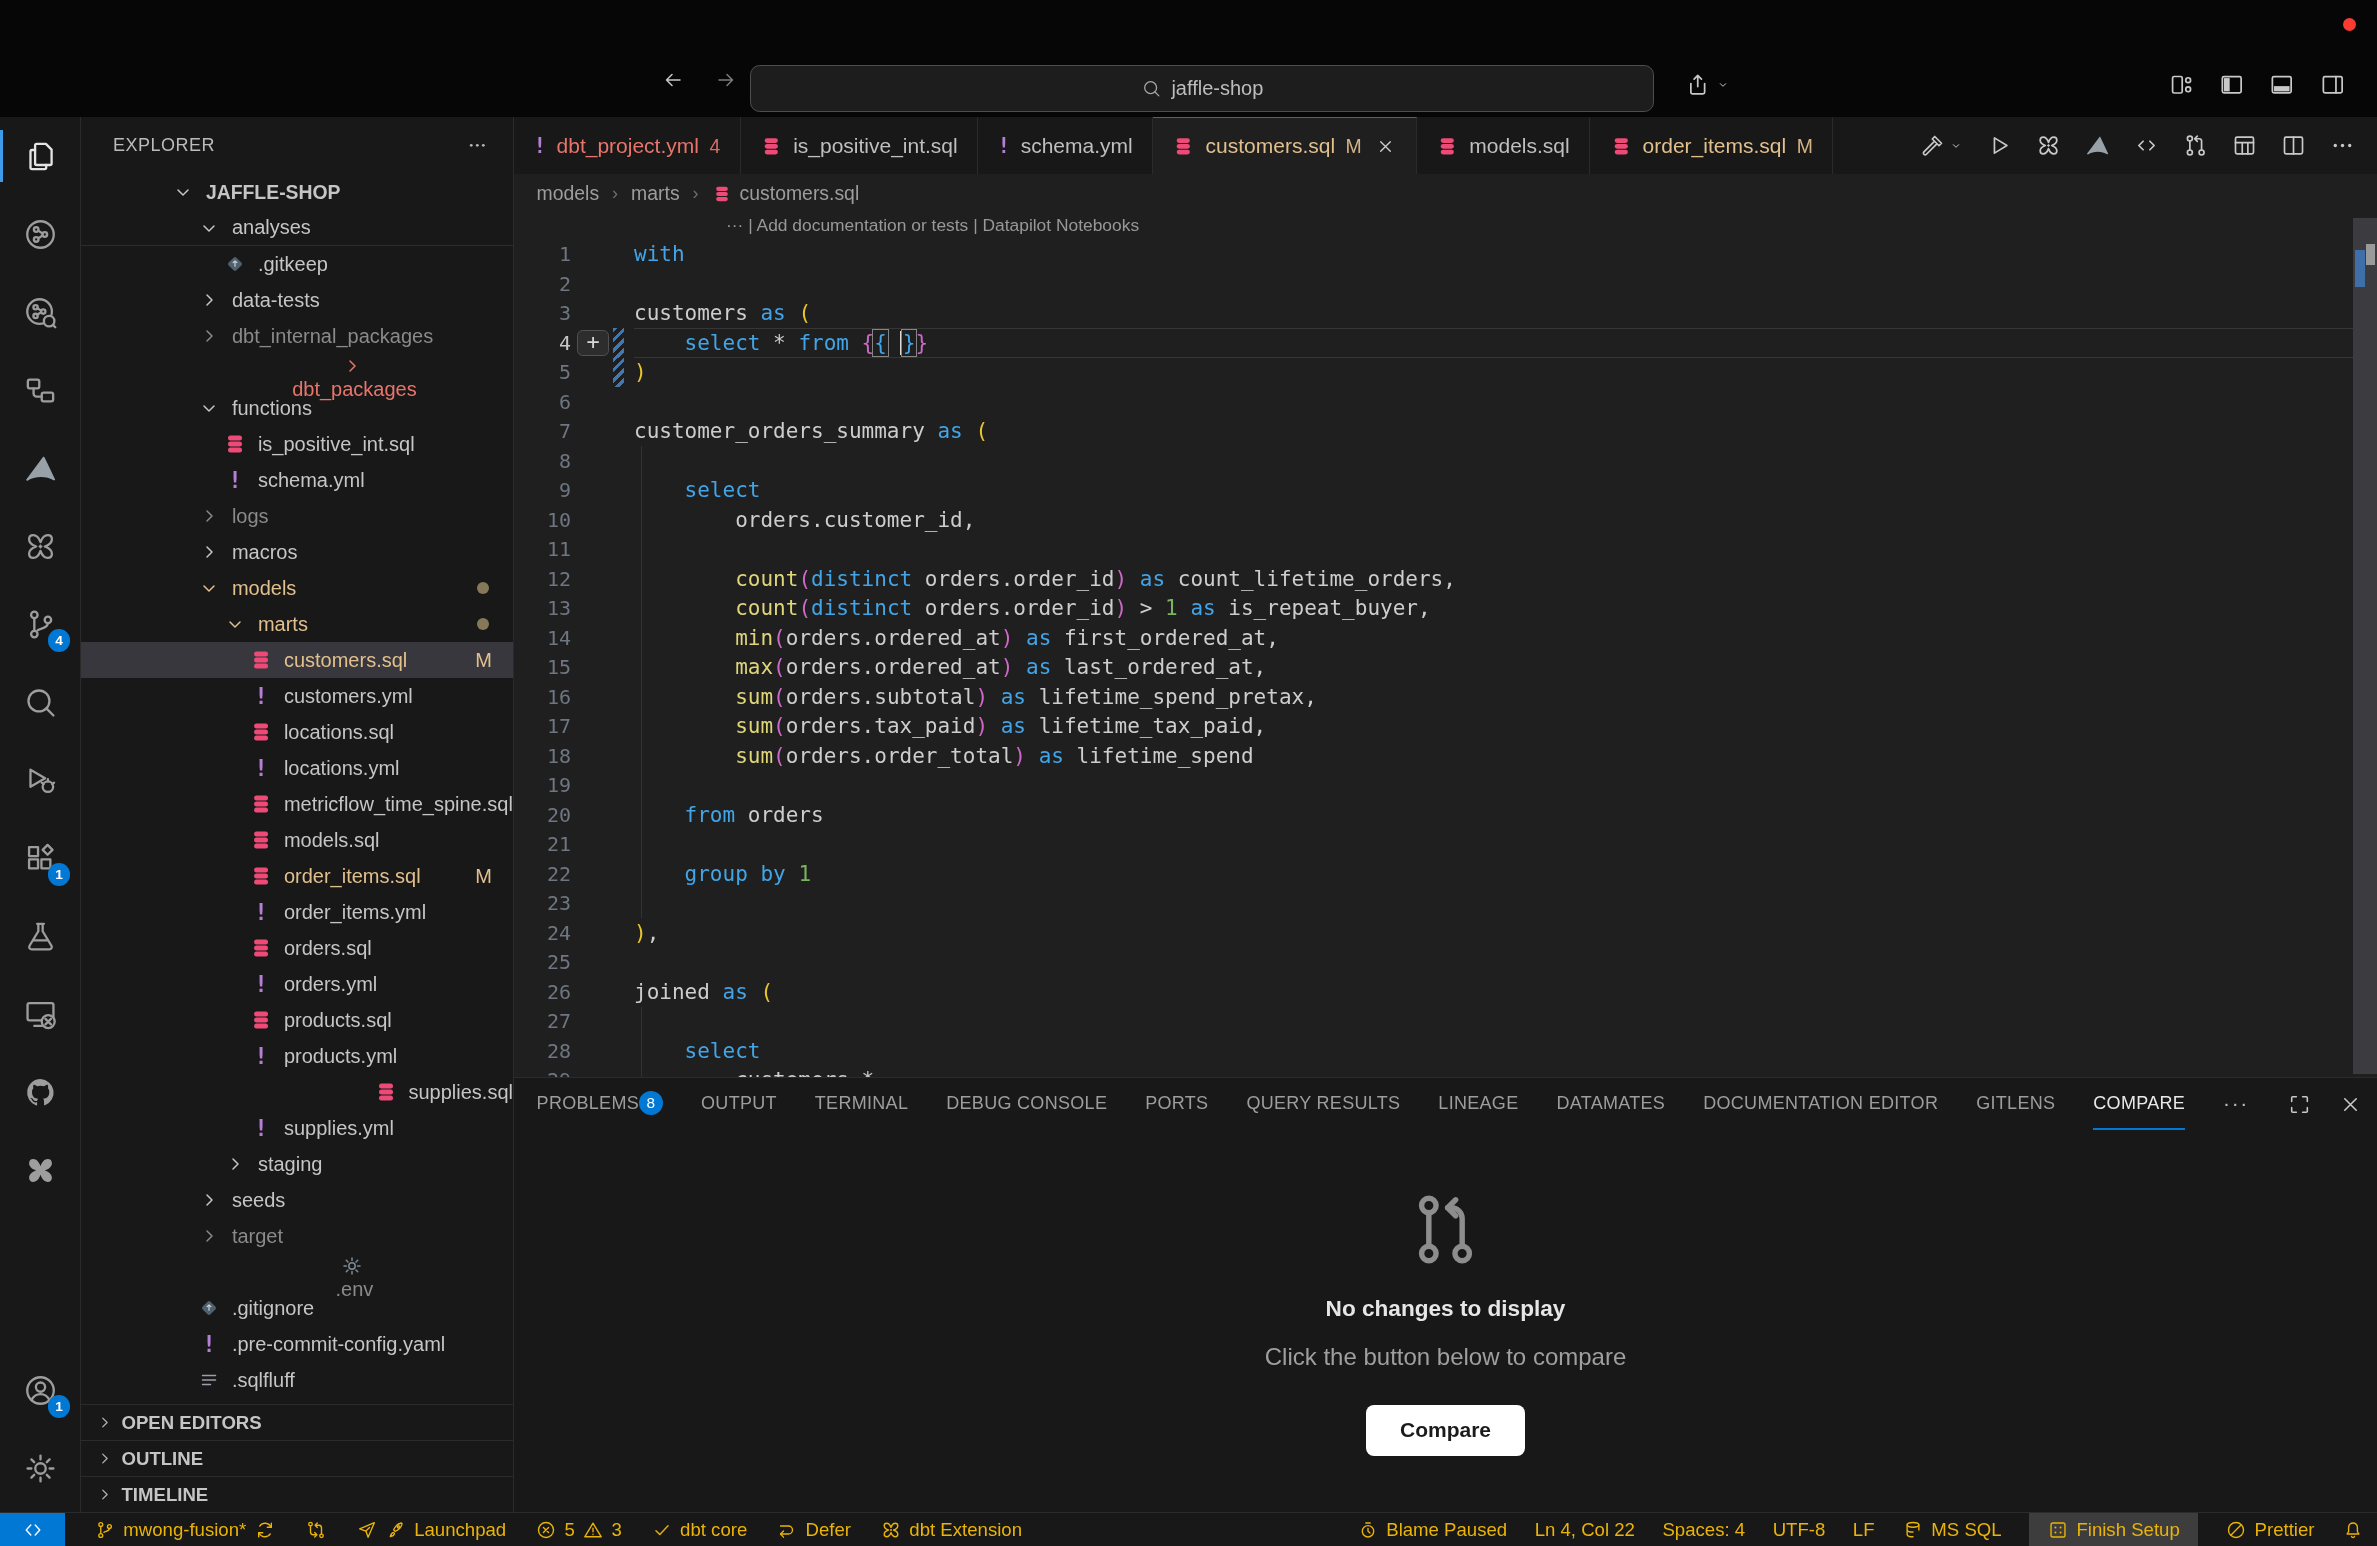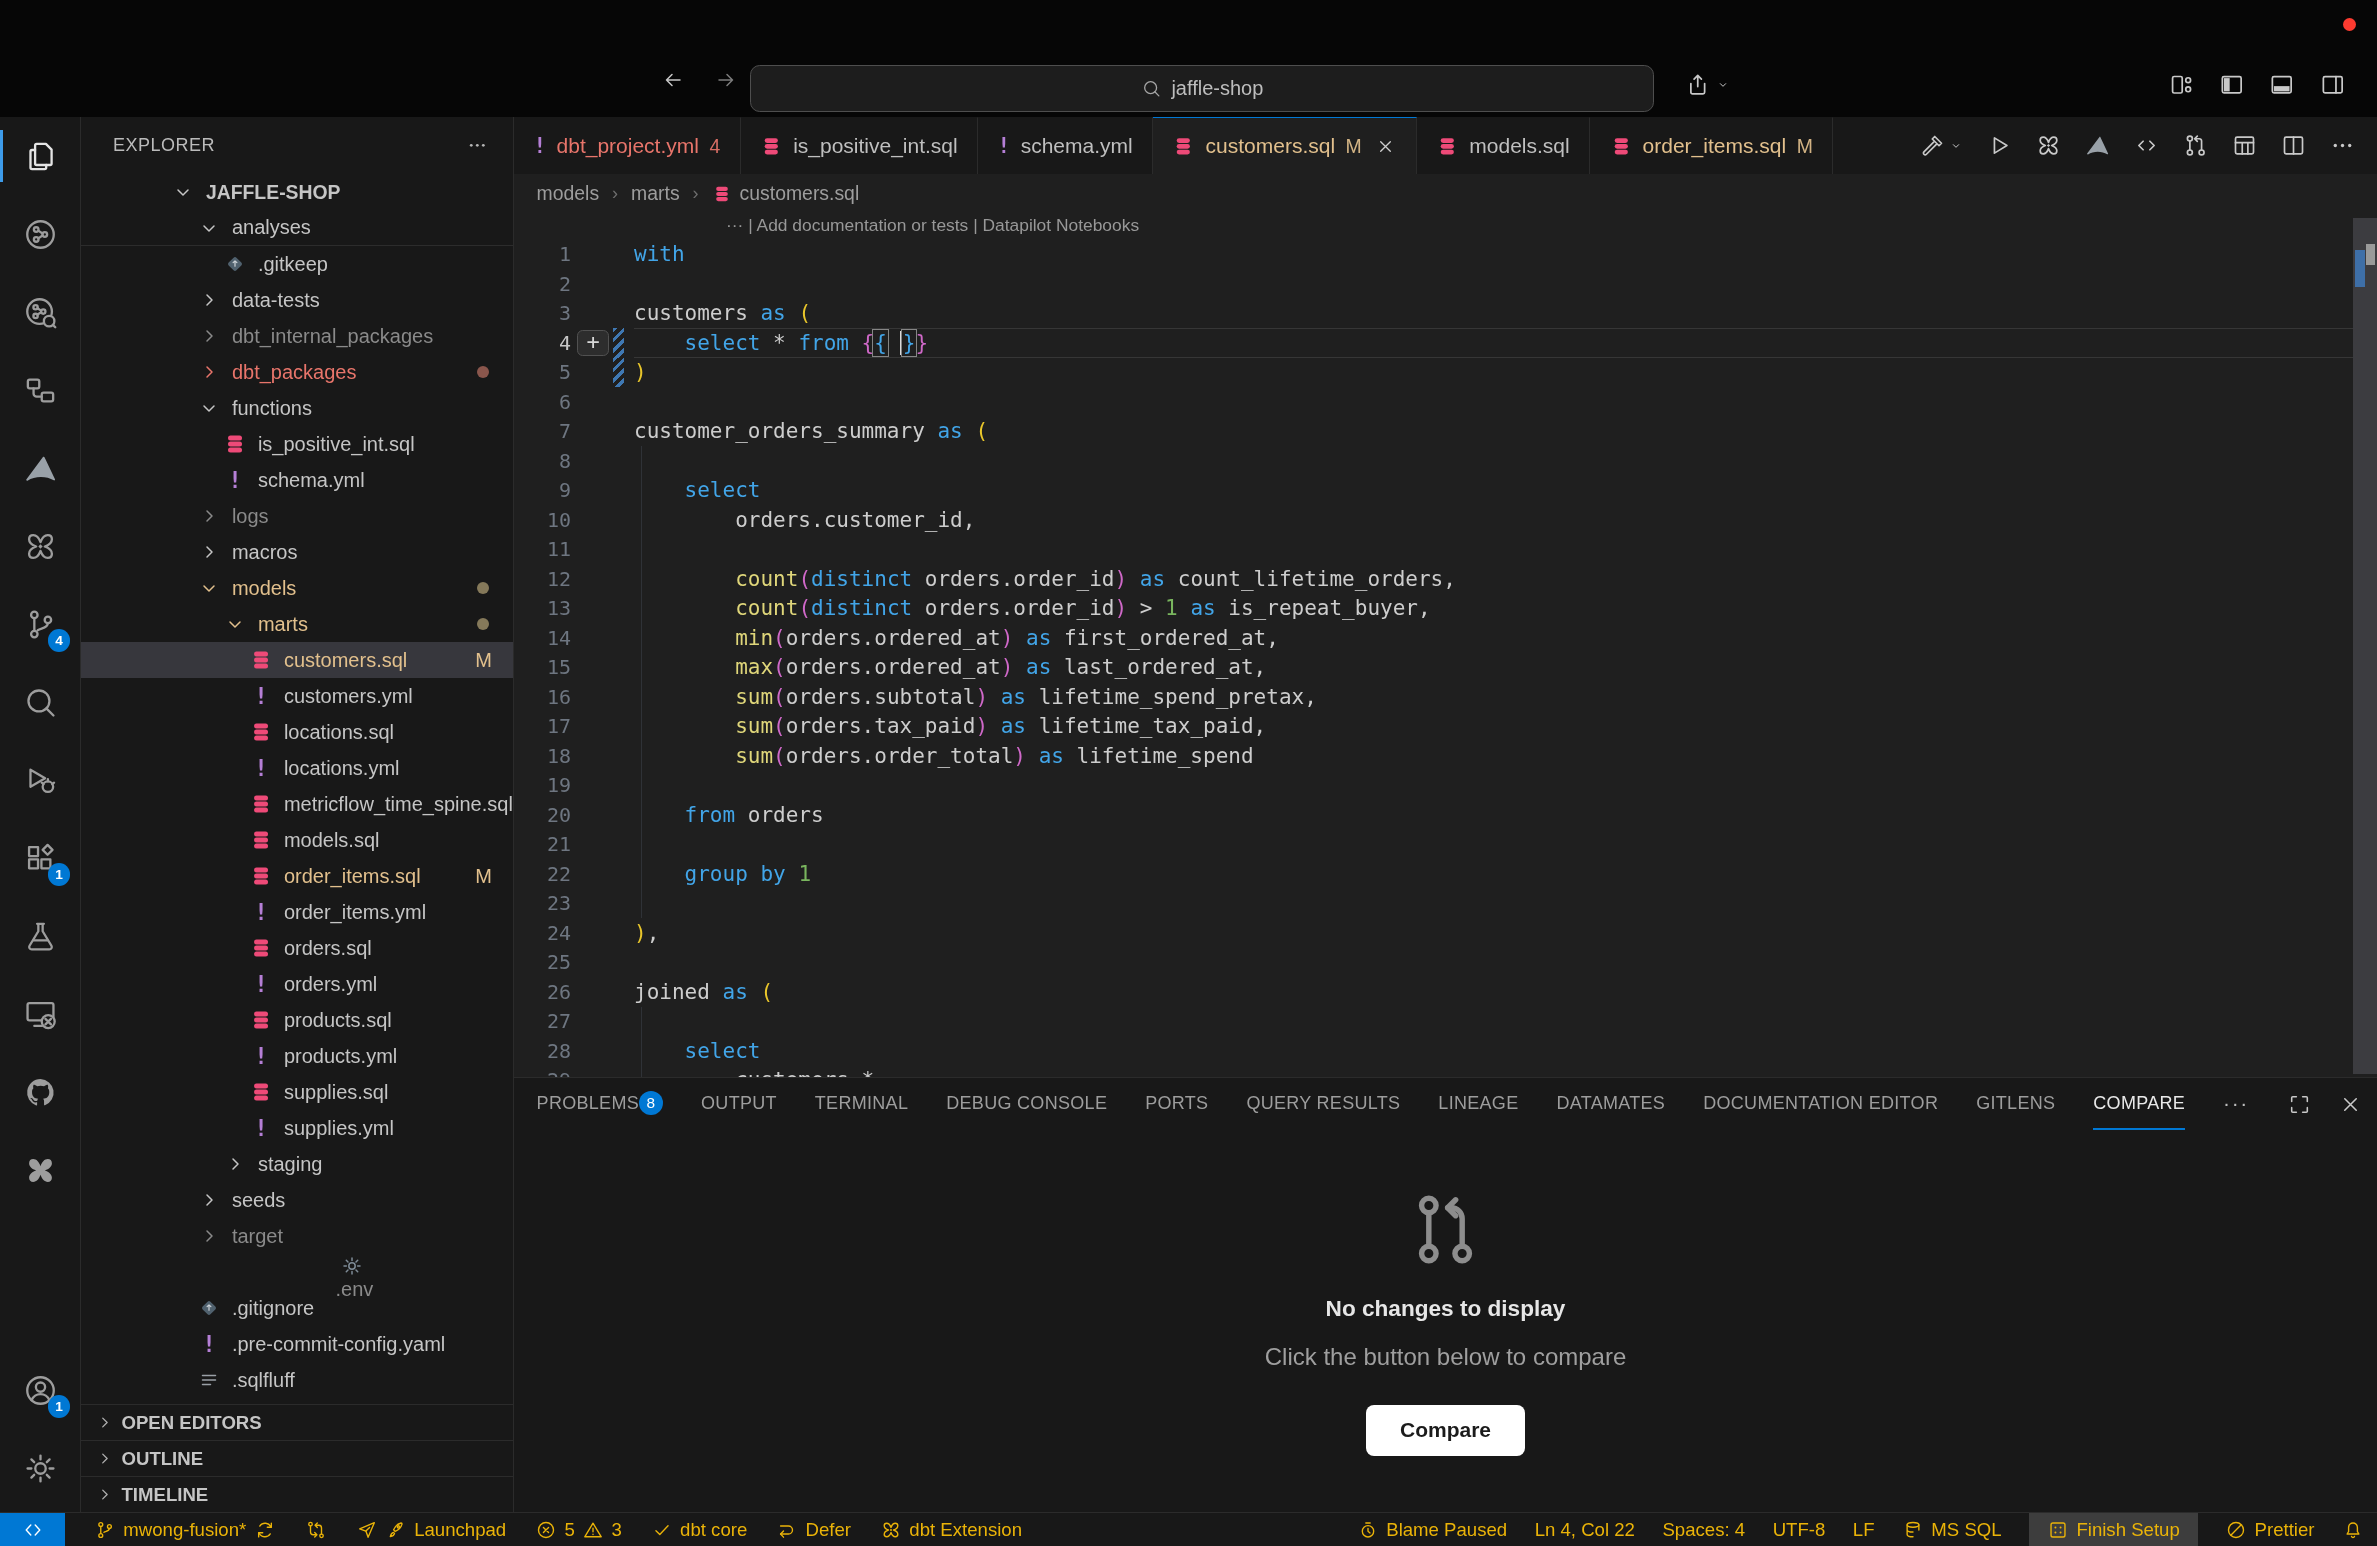--- a/index.html
+++ b/index.html
@@ -40,21 +40,21 @@
 
   
   .sidebar{width:433px;background:var(--bg-side);border-right:0.8px solid var(--border);position:relative;}
   .sb-header{height:57px;display:flex;align-items:center;padding:0 24px 0 32px;font-size:18px;letter-spacing:0.5px;color:#bbbbbb;}
   .sb-header .more{margin-left:auto;color:#b5b5b5;}
   .sb-header .more svg{width:22.6px;height:22.6px;}
   .tree{position:absolute;top:57px;left:0;right:0;bottom:107px;overflow:hidden;}
   .trow{height:36px;display:flex;align-items:center;font-size:20px;color:#c5c5c5;position:relative;white-space:nowrap;}
   .trow.bold{font-weight:bold;font-size:19.4px;}
   .trow.dim{color:#8a8a8a;}
-  .trow.err{color:var(--err);}
+  .trow.err{color:var(--err);flex-direction:column;}
   .trow.mod{color:var(--mod);}
   .trow.sel{background:#37373d;}
   .trow.tdiv{border-bottom:0.8px solid #2c2c2c;}
   .slot{width:36px;flex:none;display:flex;align-items:center;justify-content:center;}
   .slot svg{width:24px;height:24px;}
   .excl{color:var(--purple);font-weight:bold;font-size:22.6px;font-family:"DejaVu Sans Mono",monospace;}
   .tlabel{margin-left:4.9px;}
   .badge-m{margin-left:auto;margin-right:21px;color:var(--mod);font-size:20px;}
   .badge-dot{margin-left:auto;margin-right:24px;width:12px;height:12px;border-radius:50%;background:#85795a;}
   .trow.err .badge-dot{background:#8a564c;}
@@ -549,21 +549,21 @@
             </svg>
           </span>
           <span class="tlabel">products.sql</span>
         </div>
         <div class="trow" style="padding-left: 162px;">
           <span class="slot">
             <span class="excl">!</span>
           </span>
           <span class="tlabel">products.yml</span>
         </div>
-        <div class="trow" style="padding-left: 162px;">
+        <div class="trow" style="padding-left: 162px; justify-content: flex-end;">
           <span class="slot">
             <svg viewBox="0 0 24 24" fill="none" stroke="currentColor" stroke-width="1.5" stroke-linecap="round" stroke-linejoin="round">
               <g fill="var(--pink)" stroke="none">
                 <rect x="5" y="3.4" width="14" height="5" rx="2.5"></rect>
                 <rect x="5" y="9.5" width="14" height="5" rx="2.5"></rect>
                 <rect x="5" y="15.6" width="14" height="5" rx="2.5"></rect>
               </g>
             </svg>
           </span>
           <span class="tlabel">supplies.sql</span>

